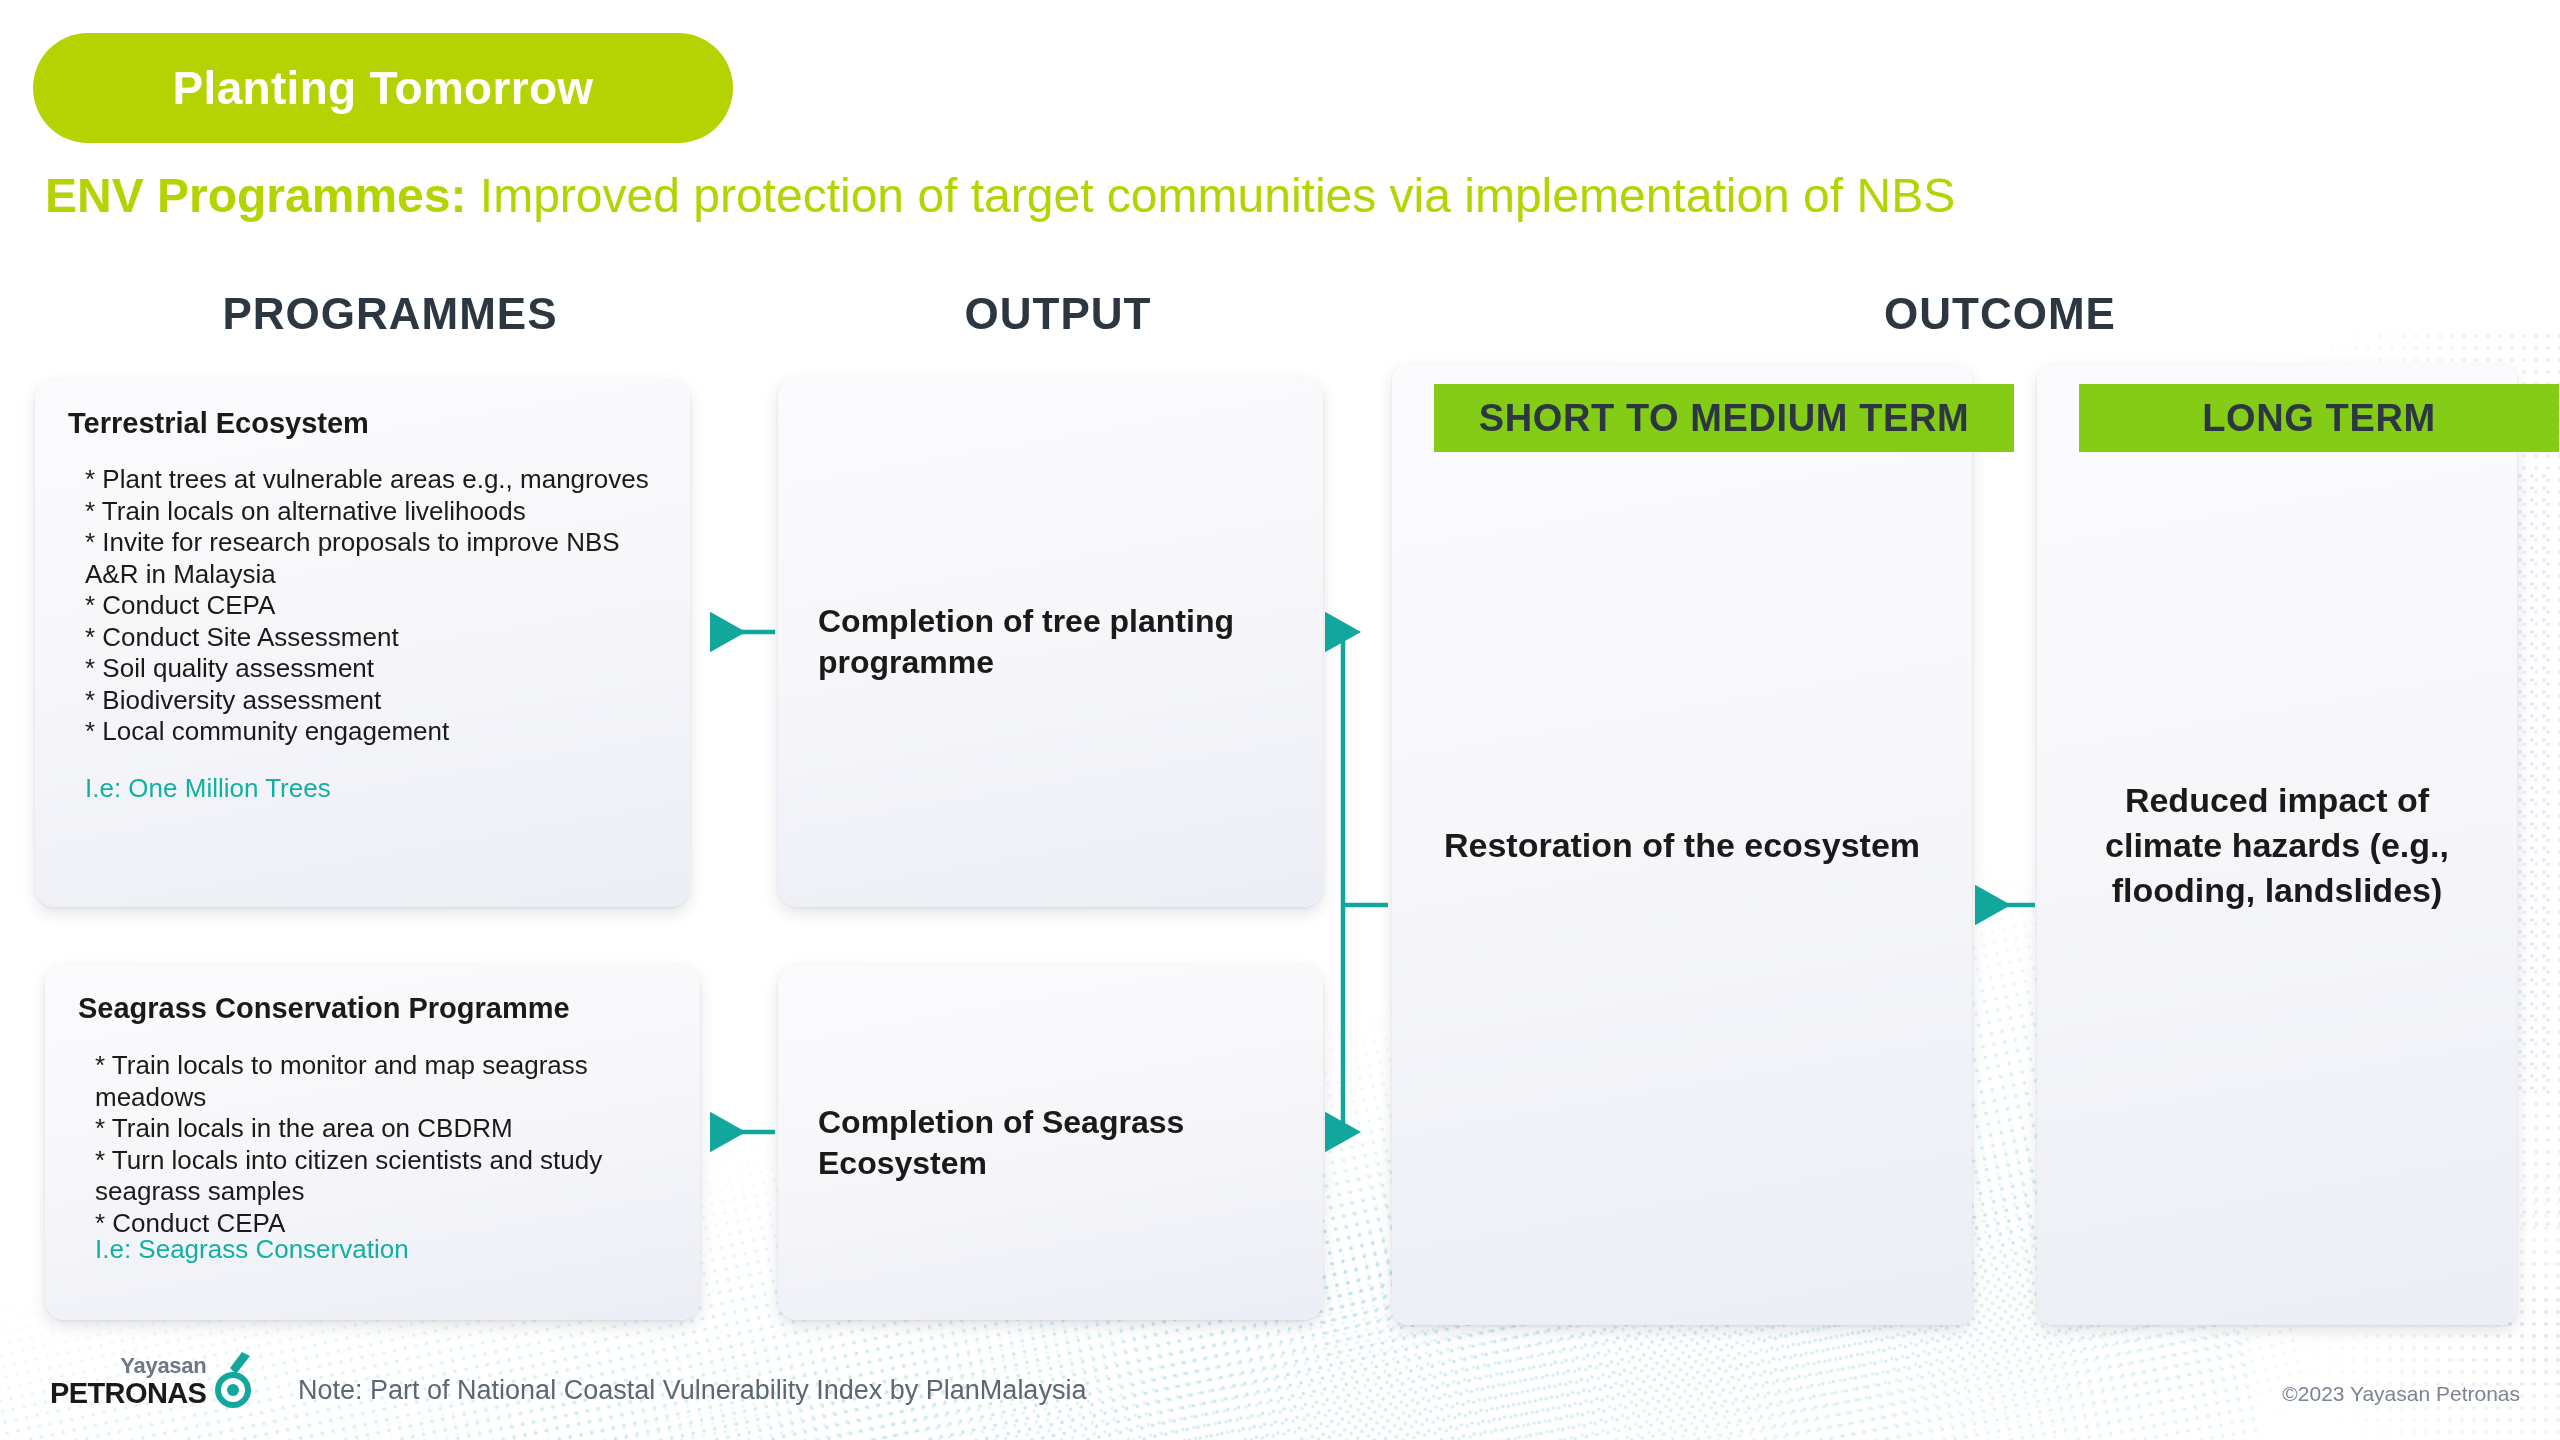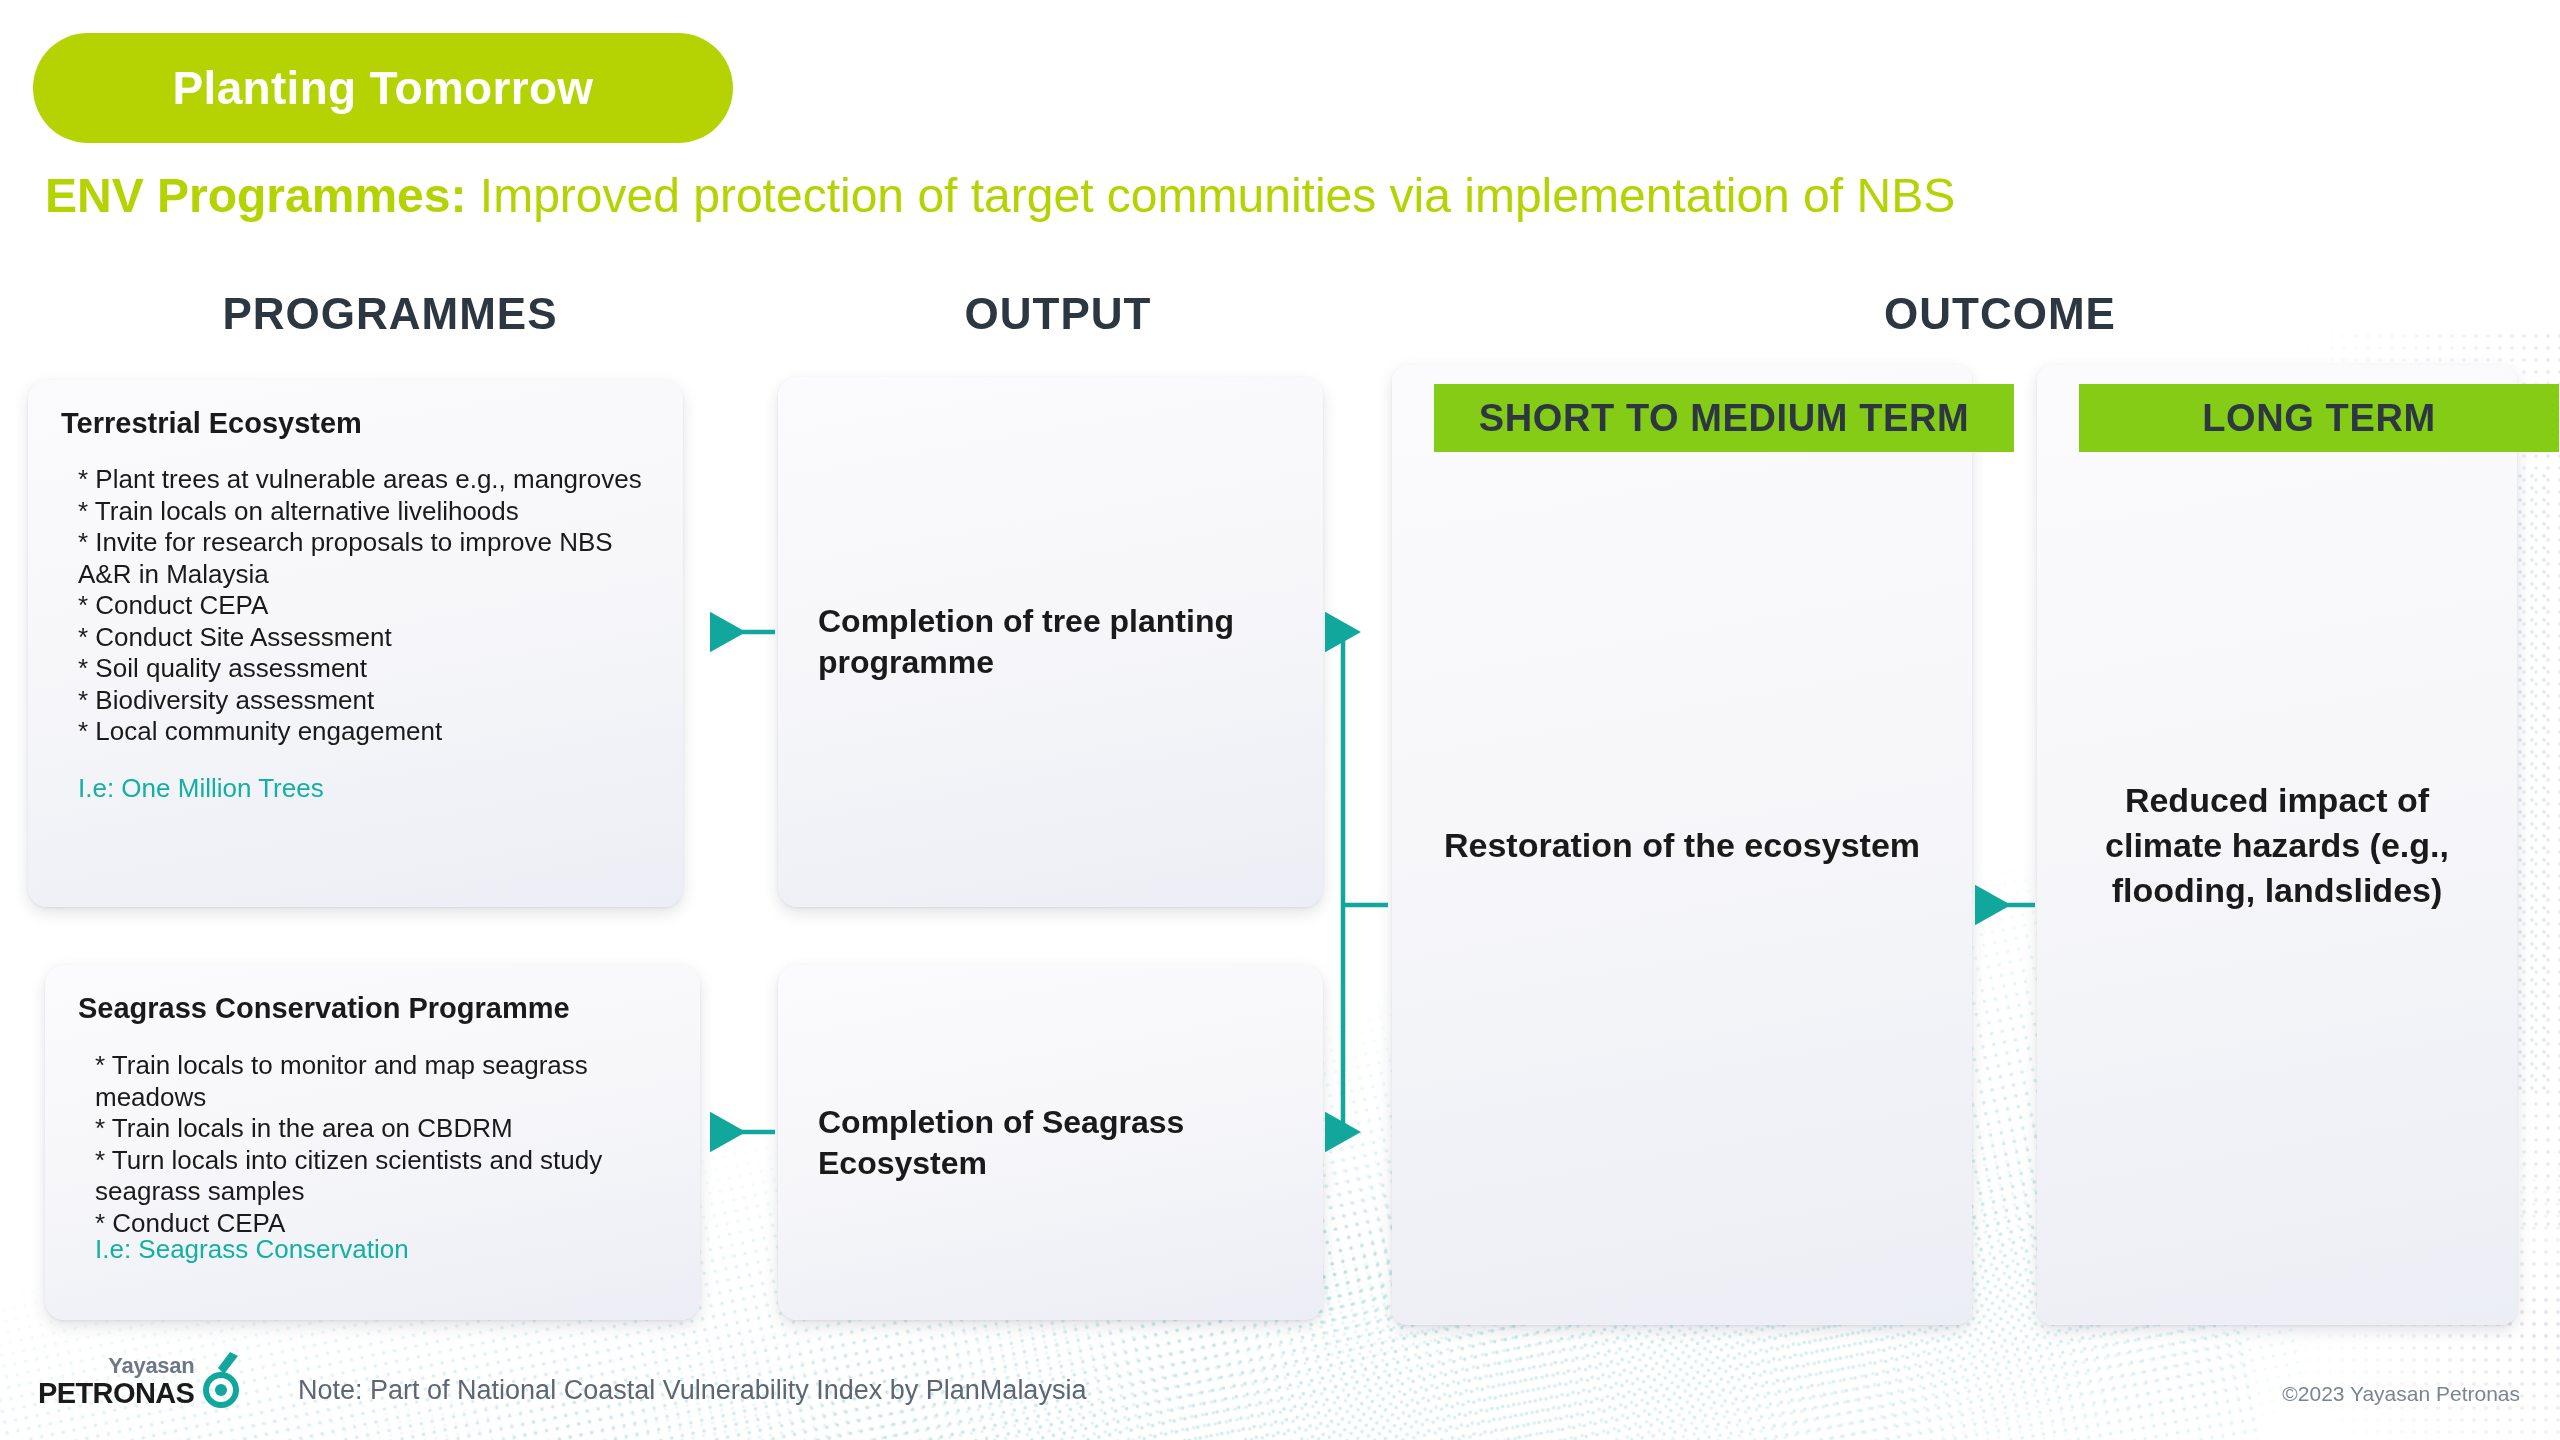--- a/index.html
+++ b/index.html
@@ -150,21 +150,21 @@
   .card {
     position: absolute;
     z-index: 4;
     border-radius: 20px;
     background: linear-gradient(170deg, #fbfbfd 0%, #f7f7fa 45%, #eceef5 100%);
     box-shadow: 0 6px 16px rgba(30,40,70,0.13), 0 1px 3px rgba(30,40,70,0.08);
     box-sizing: border-box;
   }
 
   
-  #prog-card-1 { left: 28px;  top: 380px;  width: 655px; height: 527px; }
+  #prog-card-1 { left: 35px;  top: 380px;  width: 655px; height: 527px; }
   #prog-card-2 { left: 45px;  top: 965px;  width: 655px; height: 355px; }
 
   .prog-title {
     position: absolute;
     left: 33px;
     top: 27px;
     font-size: 29px;
     font-weight: 700;
     color: #1a1a1a;
     white-space: nowrap;
@@ -271,21 +271,21 @@
   }
   #logo-block {
     position: absolute;
     left: 38px;
     top: 1350px;
     z-index: 7;
     display: flex;
     align-items: flex-end;
     gap: 6px;
   }
-  #logo-words { display: flex; flex-direction: column; align-items: flex-end; line-height: 1; }
+  #logo-words { display: flex; flex-direction: column; align-items: flex-end; line-height: 1; margin-left: 12px; }
   #logo-yayasan {
     font-size: 22px;
     font-weight: 700;
     color: #6e7785;
     letter-spacing: -0.3px;
   }
   #logo-petronas {
     font-size: 29px;
     font-weight: 700;
     color: #1a1a1a;

